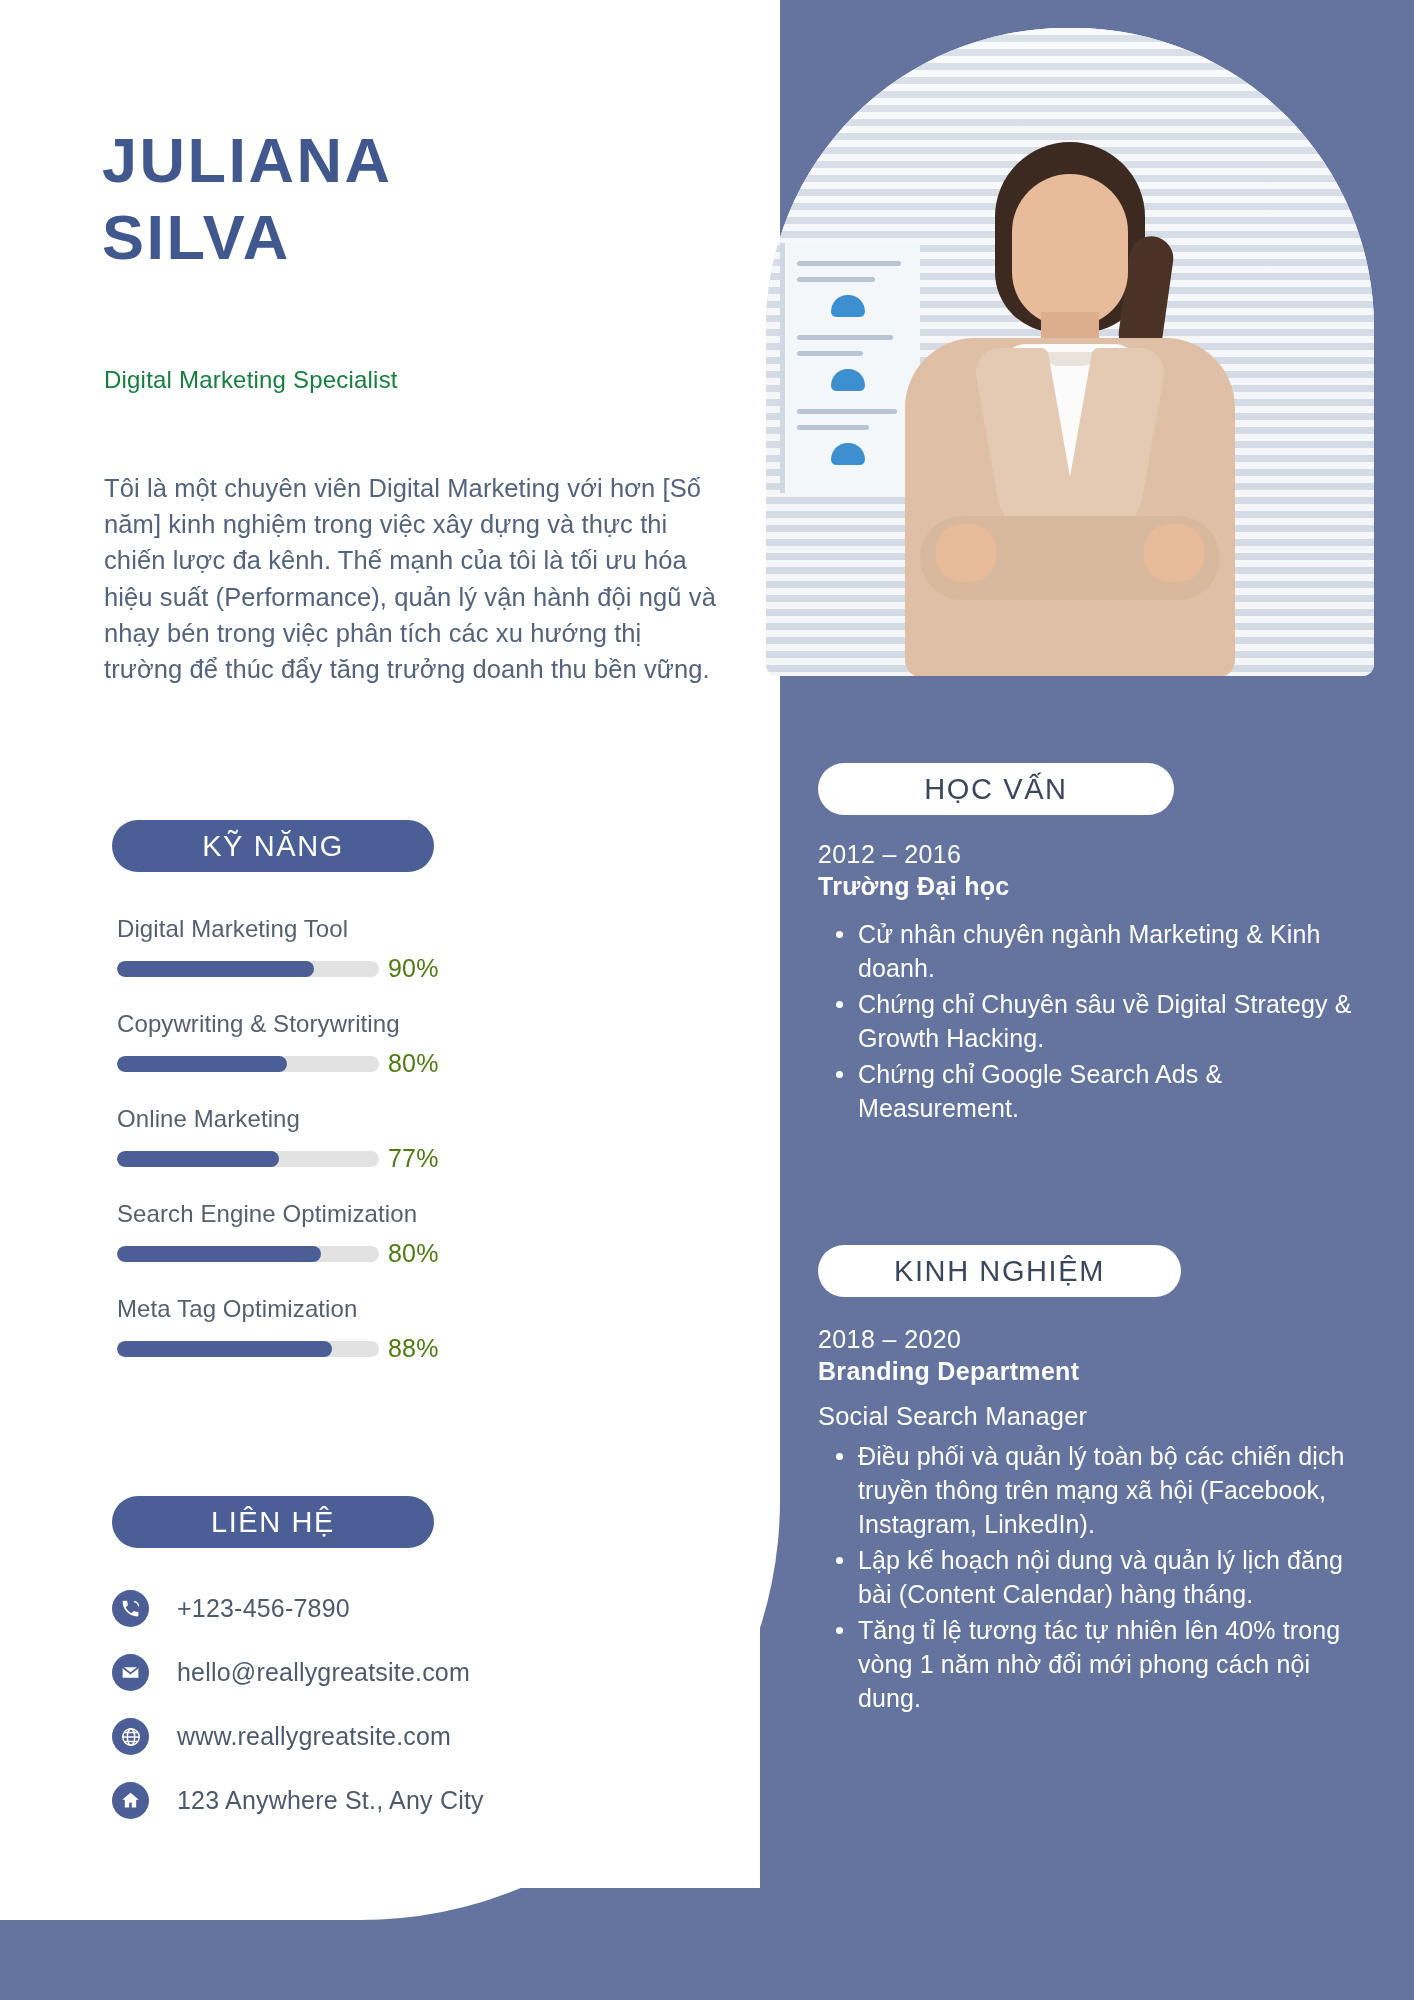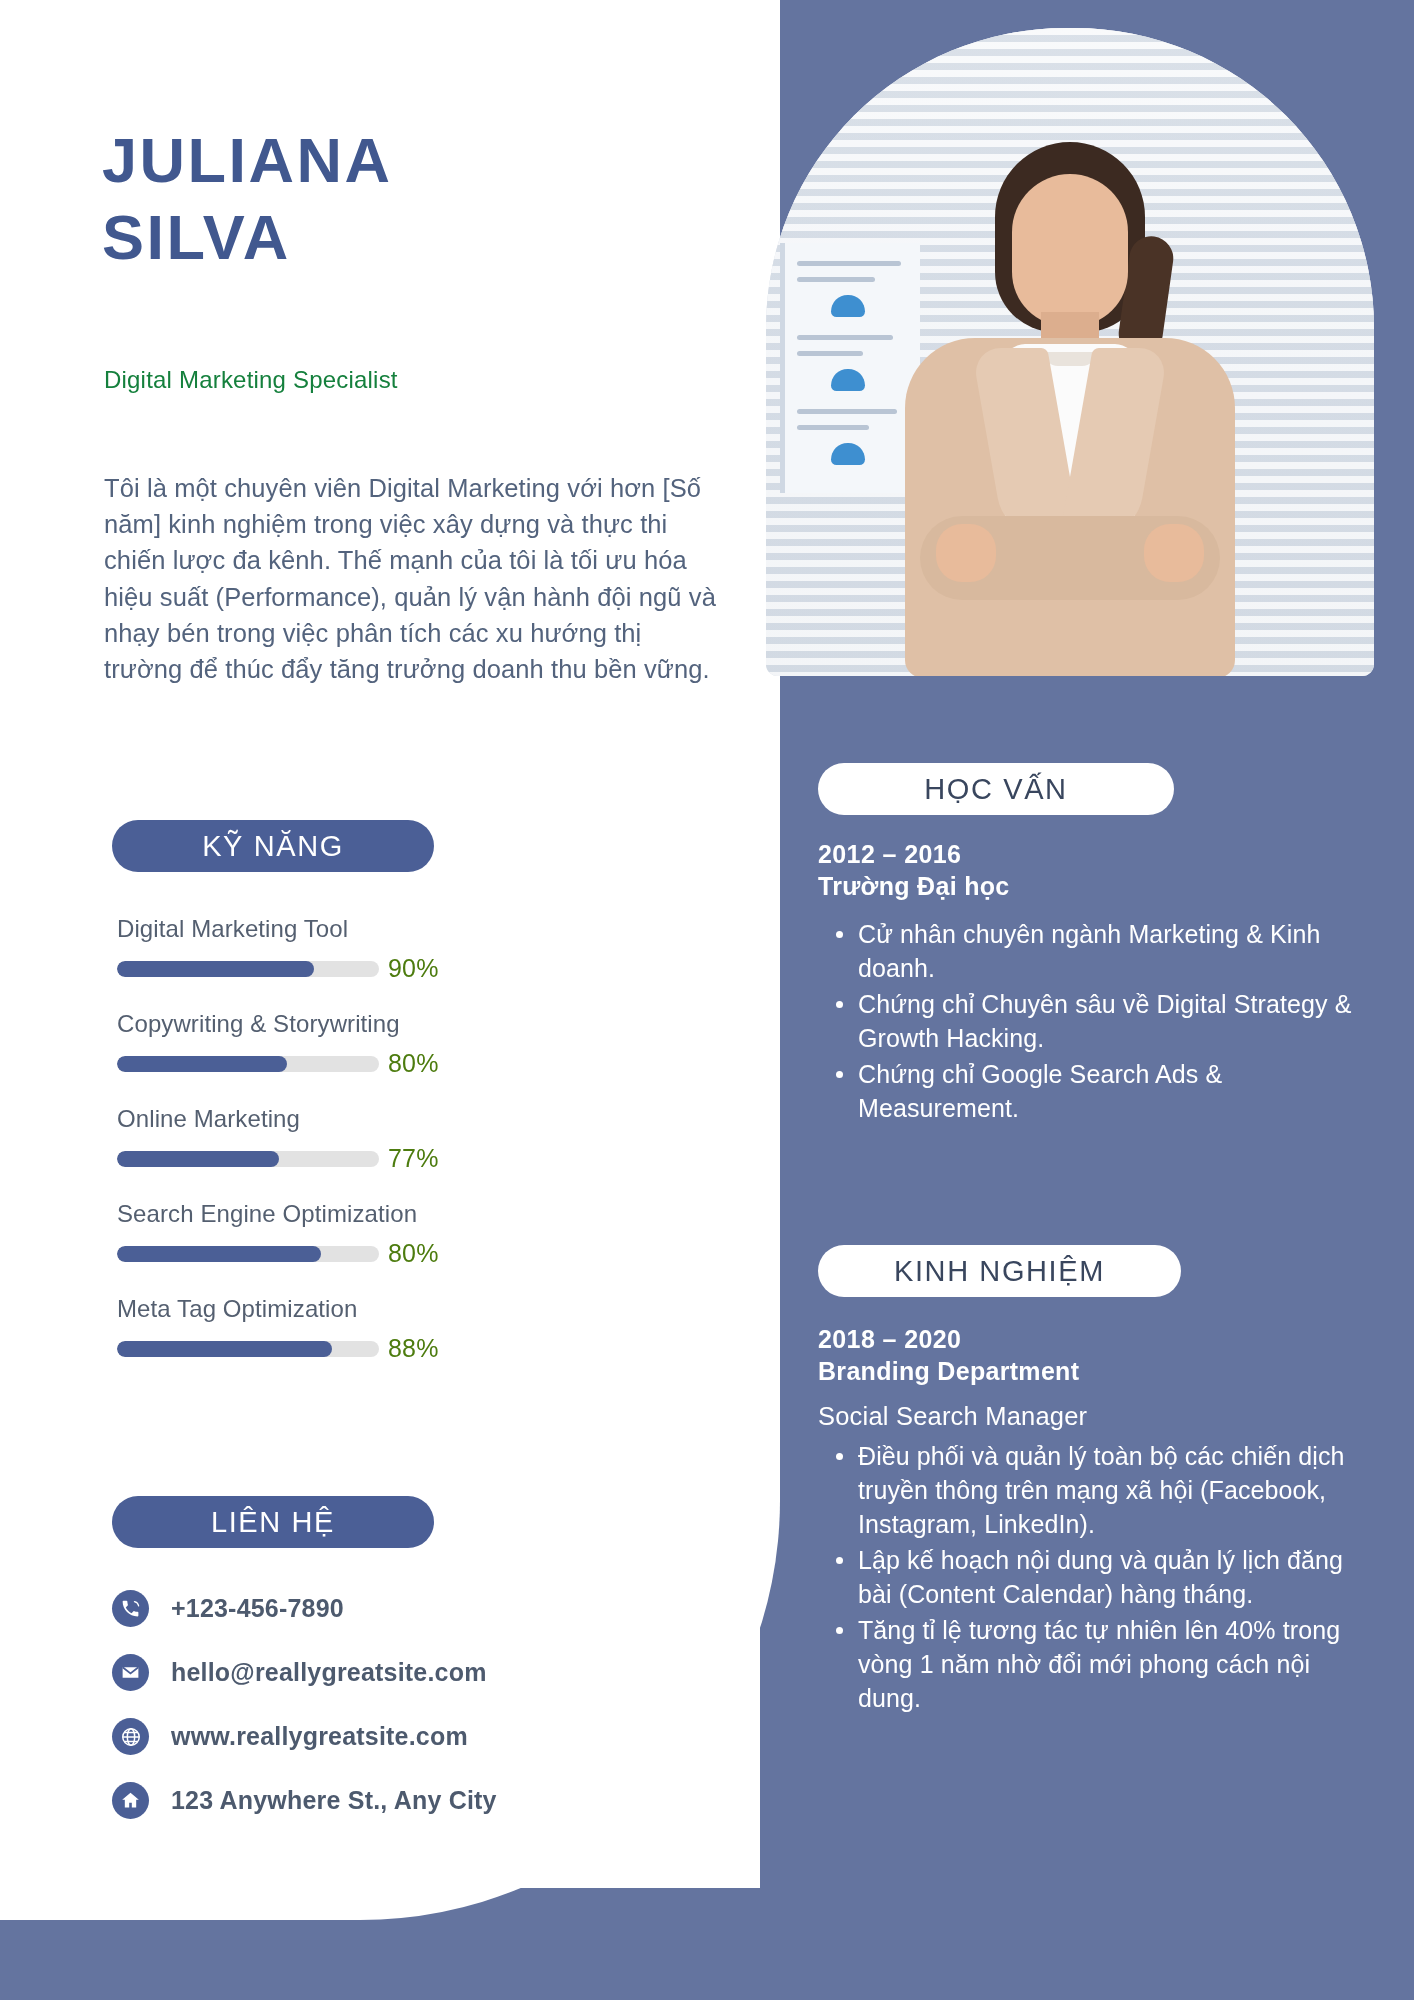--- a/index.html
+++ b/index.html
@@ -170,23 +170,22 @@
   
   .contact-list {
     position: absolute;
     left: 112px;
     top: 1590px;
     width: 560px;
   }
   .contact-item {
     display: flex;
     align-items: center;
-    gap: 22px;
+    gap: 28px;
     margin-bottom: 27px;
-    font-weight: bold;
   }
   .cicon {
     width: 37px;
     height: 37px;
     border-radius: 50%;
     background: #4b5f96;
     display: flex;
     align-items: center;
     justify-content: center;
     flex: 0 0 37px;
@@ -383,21 +382,21 @@
   .block-body {
     position: absolute;
     left: 58px;
     width: 560px;
   }
   .edu-body { top: 840px; }
   .exp-body { top: 1325px; }
 
   .period {
     font-size: 25px;
-    font-weight: 700;
+    font-weight: 400;
     letter-spacing: 0.4px;
     margin-bottom: 3px;
   }
   .org {
     font-size: 25px;
     font-weight: 700;
     letter-spacing: 0.3px;
     margin-bottom: 16px;
   }
   .role {

